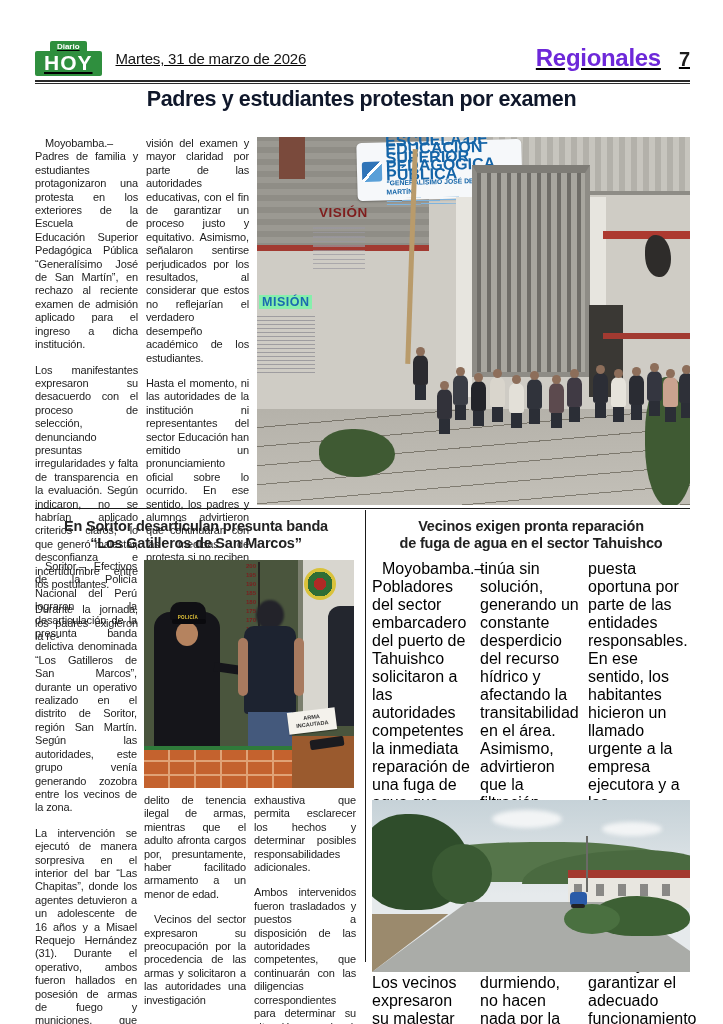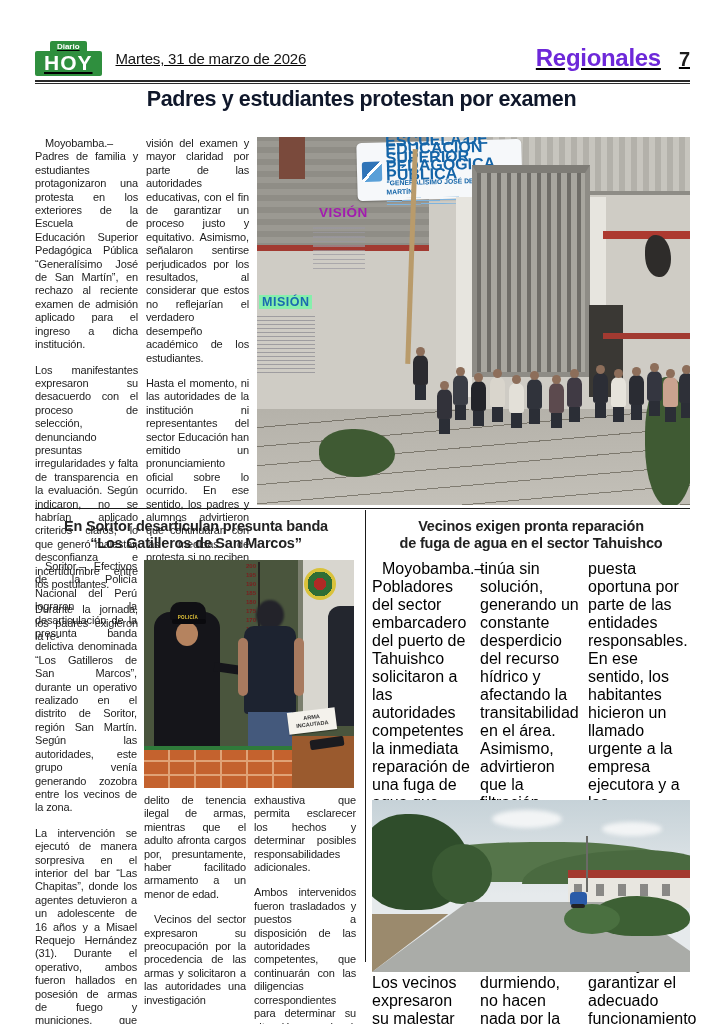--- a/index.html
+++ b/index.html
@@ -28,21 +28,21 @@
   
   .photo1 { position:relative; flex:1; height:368px; background:#cfccc5; overflow:hidden; }
   .p1-left-bldg { position:absolute; left:0; top:0; width:172px; height:112px; background:repeating-linear-gradient(0deg,#8f8d86 0 6px,#9b9992 6px 12px); }
   .p1-chimney { position:absolute; left:22px; top:0; width:26px; height:42px; background:#7a4a3c; }
   .p1-left-roofline { position:absolute; left:0; top:108px; width:172px; height:6px; background:#a23a31; }
   .p1-right-roof { position:absolute; right:0; top:0; width:215px; height:58px; background:repeating-linear-gradient(90deg,#b3b1aa 0 6px,#c7c5be 6px 12px); border-bottom:4px solid #8e8c86; }
   .p1-sign { position:absolute; left:100px; top:4px; width:165px; height:58px; background:#f6f8fa; border-radius:5px; transform:rotate(-1.5deg); box-shadow:0 1px 2px rgba(0,0,0,.3); display:flex; align-items:center; padding:3px 5px; gap:4px; }
   .p1-sign-logo { width:20px; height:20px; flex:0 0 20px; background:linear-gradient(135deg,#2f74b8 45%,#fff 45% 55%,#5aa0d8 55%); border-radius:3px; }
   .p1-sign-text { color:#1565a8; font-weight:bold; line-height:8.5px; } .p1-sign-l3 { font-size:6.8px; }
   .p1-sign-sub { margin-top:2px; height:7px; background:repeating-linear-gradient(0deg,#7fb3dd 0 1px,transparent 1px 3.5px); width:92%; }
-  .p1-vision { position:absolute; left:62px; top:68px; color:#a21caf; font-weight:bold; font-size:13.5px; letter-spacing:0.5px; }
+  .p1-vision { position:absolute; left:62px; top:68px; color:#7f1d1d; font-weight:bold; font-size:13.5px; letter-spacing:0.5px; }
   .p1-vision-lines { position:absolute; left:56px; top:88px; width:52px; height:44px; background:repeating-linear-gradient(0deg,#9a98a0 0 1.2px,transparent 1.2px 4.5px); opacity:.7; }
   .p1-mision { position:absolute; left:2px; top:158px; color:#1a6ab0; font-weight:bold; font-size:12.5px; letter-spacing:0.5px; background:#86efac; padding:0 3px; }
   .p1-mision-lines { position:absolute; left:0; top:176px; width:58px; height:60px; background:repeating-linear-gradient(0deg,#8a8890 0 1.2px,transparent 1.2px 4px); opacity:.7; }
   .p1-gate { position:absolute; left:215px; top:28px; width:118px; height:212px; background:repeating-linear-gradient(90deg,#6f6d68 0 4px,#a8a69f 4px 10px); border:5px solid #8e8c86; border-top:8px solid #7e7c76; }
   .p1-pillar { position:absolute; top:60px; width:16px; height:200px; background:#e7e5df; }
   .p1-doorway { position:absolute; left:332px; top:168px; width:34px; height:92px; background:#3a3834; }
   .p1-red-stripe { position:absolute; left:346px; right:0; top:94px; height:8px; background:#ad3a30; }
   .p1-red-stripe2 { position:absolute; left:346px; right:0; top:196px; height:6px; background:#a23a31; }
   .p1-emblem { position:absolute; left:388px; top:98px; width:26px; height:42px; background:#2e2c2a; border-radius:40% 60% 45% 55%; }
   .p1-pole { position:absolute; left:152px; top:12px; width:5px; height:215px; background:#b99b6b; transform:rotate(2deg); }

